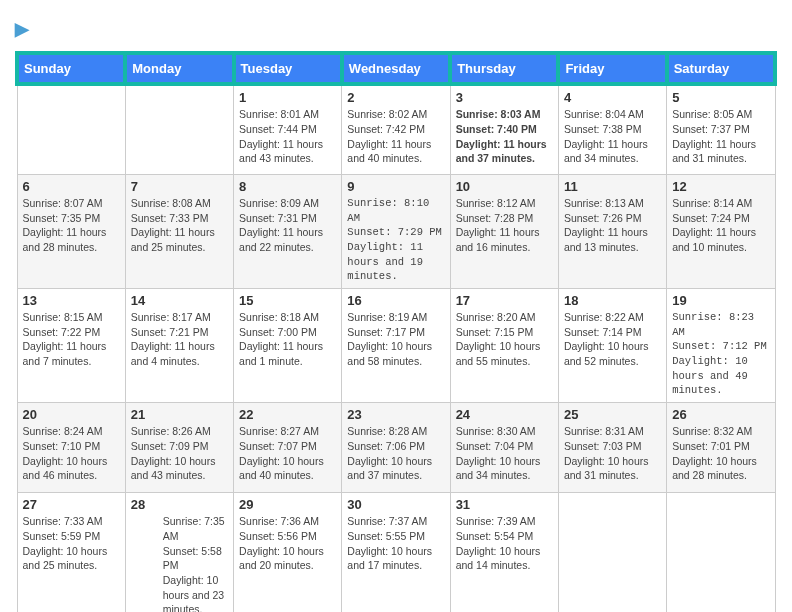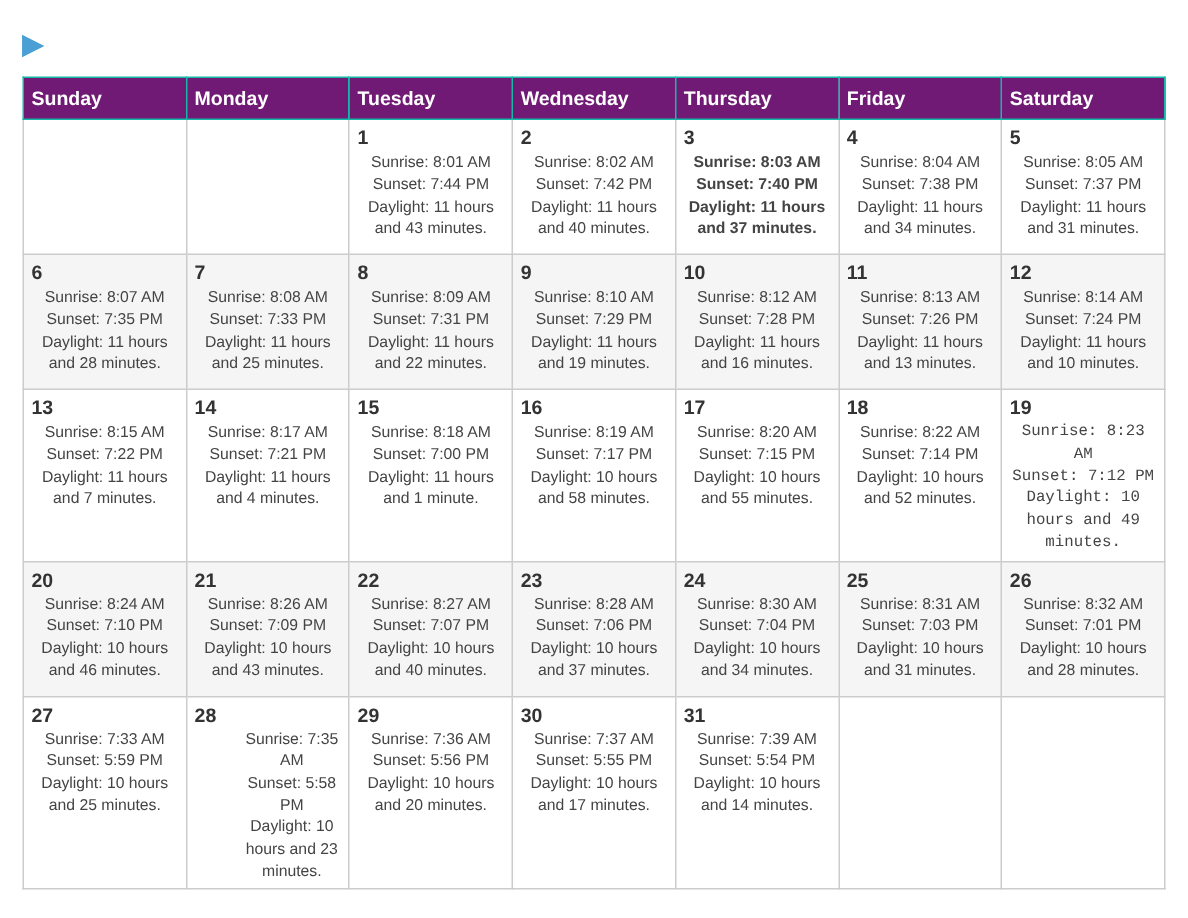--- a/index.html
+++ b/index.html
@@ -31,27 +31,27 @@
     .location {
       font-size: 16px;
       color: #555;
     }
     .calendar {
       width: 100%;
       border-collapse: collapse;
       font-size: 11px;
     }
     .calendar th {
-      background: #701a75;
+      background: #3b82f6;
       color: #fff;
       padding: 6px 5px;
       text-align: left;
       font-size: 13px;
       font-weight: bold;
-      border: 1px solid #14b8a6;
+      border: 4px solid #14b8a6;
     }
     .calendar td {
       border: 1px solid #ccc;
       padding: 4px 5px;
       vertical-align: top;
       width: 108px;
       min-height: 80px;
       height: 90px;
       background: #fff;
     }
@@ -61,21 +61,20 @@
     .day-number {
       font-size: 13px;
       font-weight: bold;
       color: #333;
       margin-bottom: 2px;
     }
     .day-info {
       color: #444;
       font-size: 10.5px;
       line-height: 1.4;
-      text-align: center;
     }
     .empty-cell {
       background: #f9f9f9;
     }
   </style>
 </head>
 <body>
 
 <div class="header">
   <div class="logo">
@@ -157,21 +156,21 @@
 Daylight: 11 hours and 25 minutes.</div>
         </td>
         <td>
           <div class="day-number">8</div>
           <div class="day-info" style="white-space: pre-line;">Sunrise: 8:09 AM
 Sunset: 7:31 PM
 Daylight: 11 hours and 22 minutes.</div>
         </td>
         <td>
           <div class="day-number">9</div>
-          <div class="day-info" style="white-space: pre-line;">Sunrise: 8:10 AM
+          <div class="day-info" style="white-space: pre-line; font-family: Liberation Mono, monospace;">Sunrise: 8:10 AM
 Sunset: 7:29 PM
 Daylight: 11 hours and 19 minutes.</div>
         </td>
         <td>
           <div class="day-number">10</div>
           <div class="day-info" style="white-space: pre-line;">Sunrise: 8:12 AM
 Sunset: 7:28 PM
 Daylight: 11 hours and 16 minutes.</div>
         </td>
         <td>

